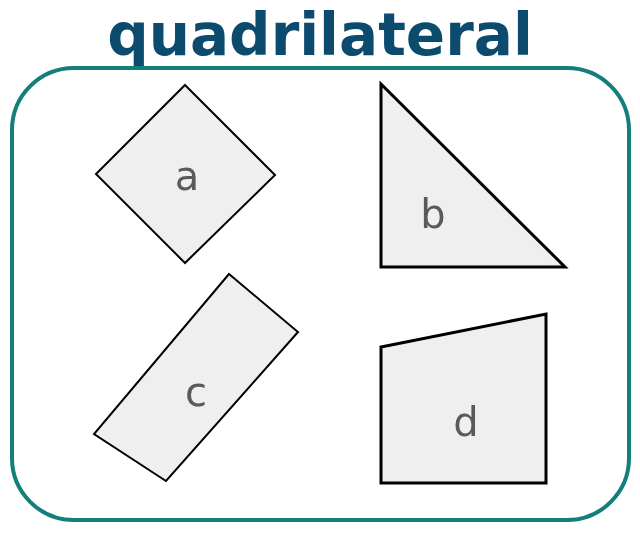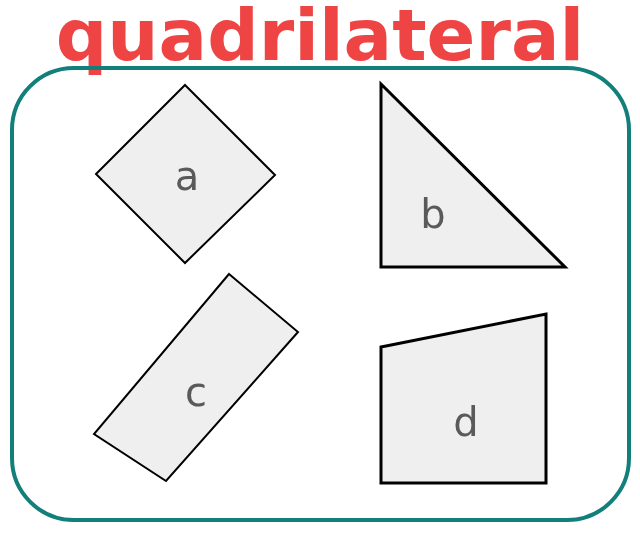--- a/index.html
+++ b/index.html
@@ -1,20 +1,20 @@
 <!DOCTYPE html>
 <html><head>
   <meta charset="utf-8">
   <style>
     html, body { margin: 0; padding: 0; background: #ffffff; }
     body { width: 640px; height: 533px; position: relative; overflow: hidden; }
     .title {
       position: absolute; left: 0; top: 0; width: 640px; height: 71px;
       text-align: center; font-family: "DejaVu Sans", sans-serif; font-weight: bold;
-      font-size: 72px; line-height: 70px; color: #ef4444; letter-spacing: 0px;
+      font-size: 58px; line-height: 70px; color: #0c4a6e; letter-spacing: 0px;
     }
     svg.stage { position: absolute; left: 0; top: 0; }
     .label { font-family: "DejaVu Sans", sans-serif; font-size: 40px; fill: #5a5a5a; }
   </style>
 </head>
 <body>
 
 <div class="title">quadrilateral</div>
 
 <svg class="stage" width="640" height="533" viewBox="0 0 640 533">

